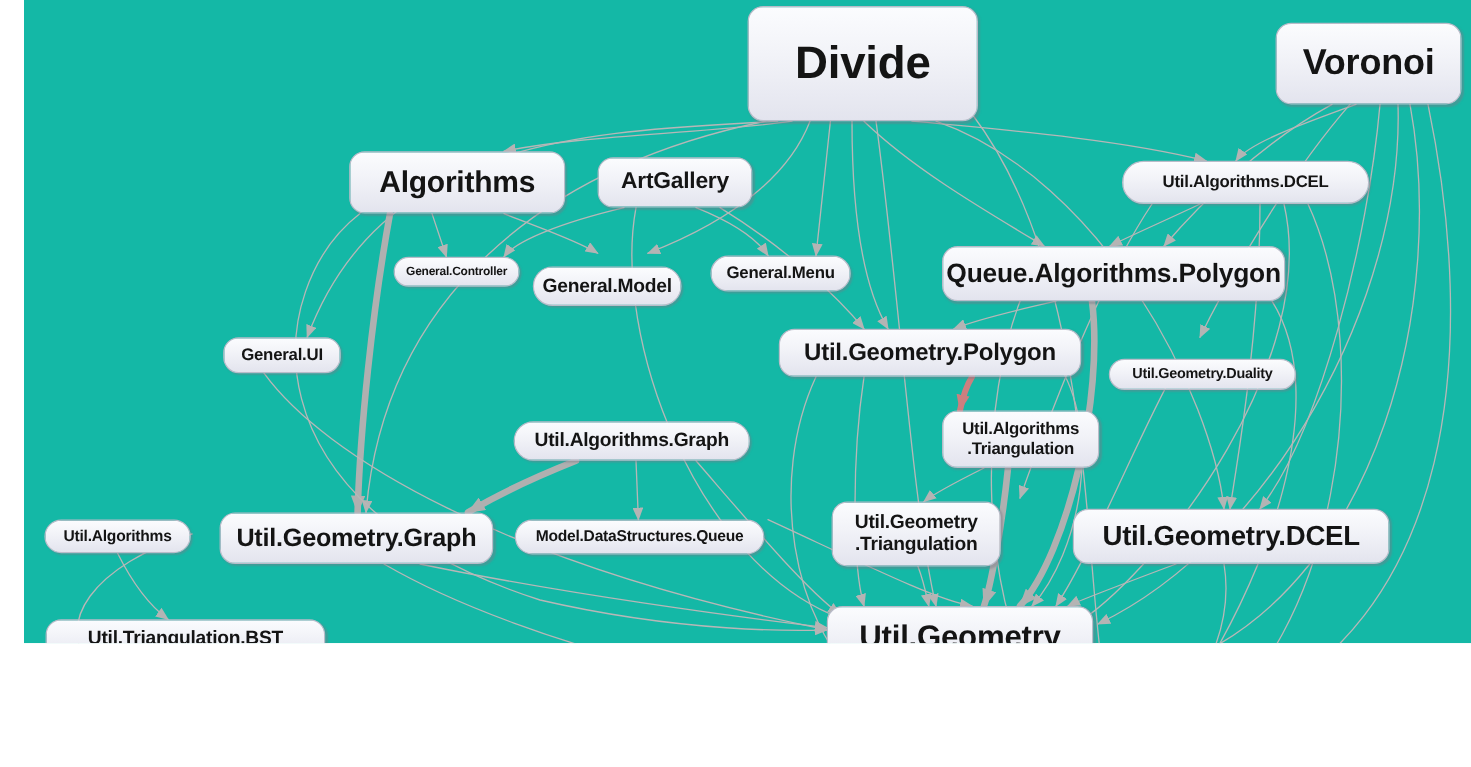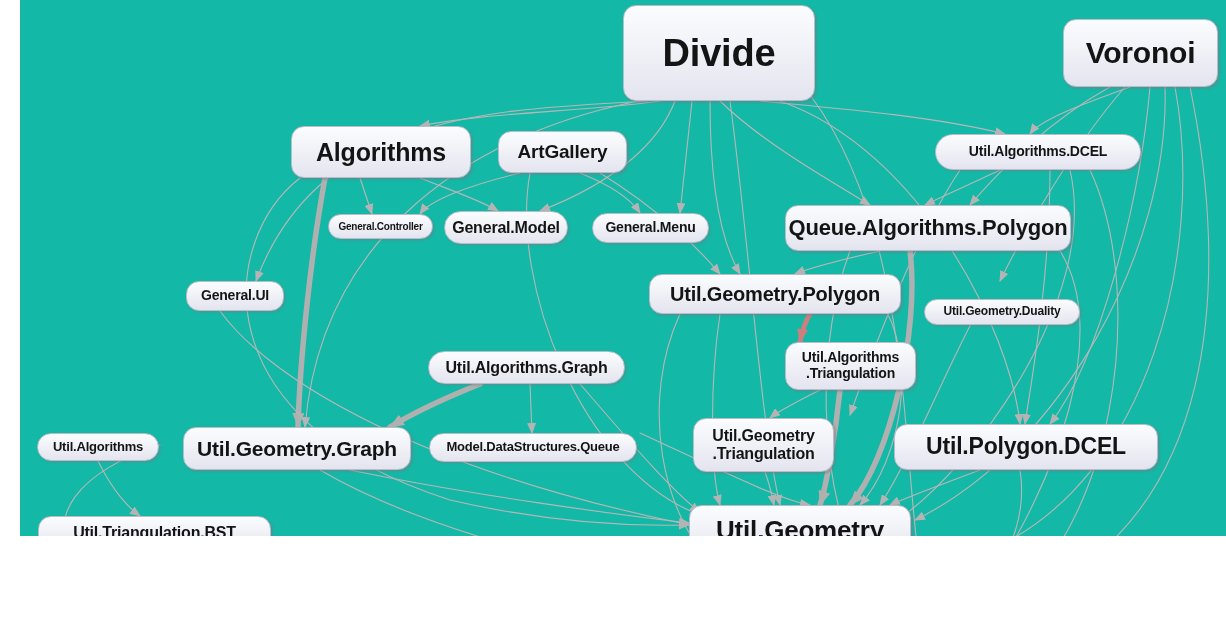--- a/index.html
+++ b/index.html
@@ -125,33 +125,33 @@
       </g>
   </svg>
 
   <div id="nodes-group">
       <div class="node big" style="left: 603px; top: 5px; width: 192px; height: 96px; font-size: 38px;">Divide</div>
       <div class="node big" style="left: 1043px; top: 19px; width: 155px; height: 68px; font-size: 30px;">Voronoi</div>
       <div class="node big" style="left: 271px; top: 126px; width: 180px; height: 52px; font-size: 25px;">Algorithms</div>
       <div class="node big" style="left: 478px; top: 131px; width: 129px; height: 42px; font-size: 19px;">ArtGallery</div>
       <div class="node pill" style="left: 915px; top: 134px; width: 206px; height: 36px; font-size: 14px;">Util.Algorithms.DCEL</div>
       <div class="node pill" style="left: 308px; top: 214px; width: 105px; height: 25px; font-size: 10px;">General.Controller</div>
-      <div class="node pill" style="left: 424px; top: 211px; width: 124px; height: 33px; font-size: 16px;">General.Model</div>
+      <div class="node pill" style="left: 424px; top: 222px; width: 124px; height: 33px; font-size: 16px;">General.Model</div>
       <div class="node pill" style="left: 572px; top: 213px; width: 117px; height: 30px; font-size: 14px;">General.Menu</div>
       <div class="node big" style="left: 765px; top: 205px; width: 286px; height: 46px; font-size: 22px;">Queue.Algorithms.Polygon</div>
       <div class="node big" style="left: 629px; top: 274px; width: 252px; height: 40px; font-size: 20px;">Util.Geometry.Polygon</div>
       <div class="node pill" style="left: 904px; top: 299px; width: 156px; height: 26px; font-size: 12px;">Util.Geometry.Duality</div>
       <div class="node big" style="left: 166px; top: 281px; width: 98px; height: 30px; font-size: 14px; text-align: right;">General.UI</div>
       <div class="node pill" style="left: 408px; top: 351px; width: 197px; height: 33px; font-size: 16px;">Util.Algorithms.Graph</div>
       <div class="node big" style="left: 765px; top: 342px; width: 131px; height: 48px; font-size: 14px;">Util.Algorithms
 .Triangulation</div>
       <div class="node pill" style="left: 17px; top: 433px; width: 122px; height: 28px; font-size: 13px;">Util.Algorithms</div>
       <div class="node big" style="left: 163px; top: 427px; width: 228px; height: 43px; font-size: 21px;">Util.Geometry.Graph</div>
       <div class="node pill" style="left: 409px; top: 433px; width: 208px; height: 29px; font-size: 13px;">Model.DataStructures.Queue</div>
       <div class="node big" style="left: 673px; top: 418px; width: 141px; height: 54px; font-size: 16px;">Util.Geometry
 .Triangulation</div>
-      <div class="node big" style="left: 874px; top: 424px; width: 264px; height: 46px; font-size: 23px;">Util.Polygon.DCEL</div>
+      <div class="node big" style="left: 874px; top: 424px; width: 264px; height: 46px; font-size: 23px;">Util.Geometry.DCEL</div>
       <div class="node big" style="left: 18px; top: 516px; width: 233px; height: 34px; font-size: 16px;">Util.Triangulation.BST</div>
       <div class="node big" style="left: 669px; top: 505px; width: 222px; height: 52px; font-size: 26px;">Util.Geometry</div>
       <div class="node big" style="left: 838px; top: 588px; width: 135px; height: 42px; font-size: 21px;">Util.Math</div>
     </div>
 
 </div>
 
 </body></html>

